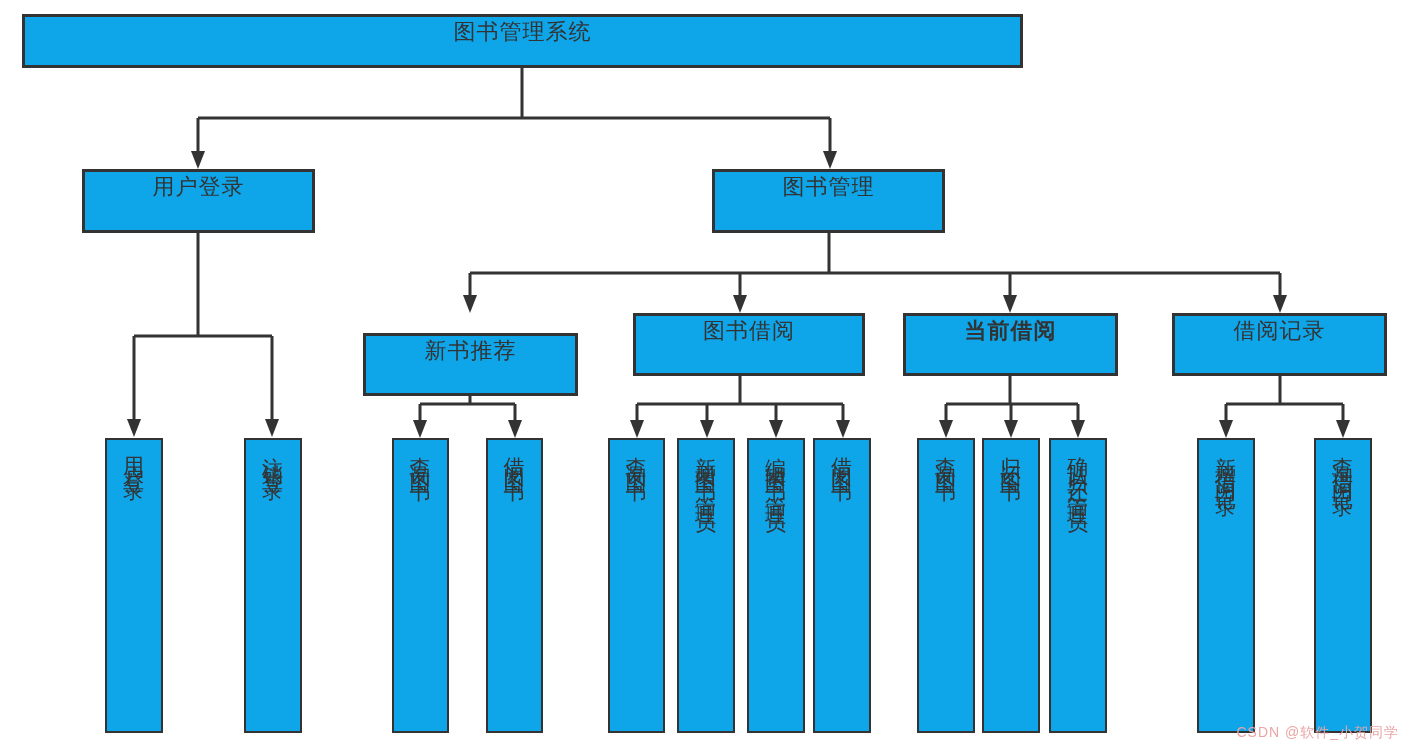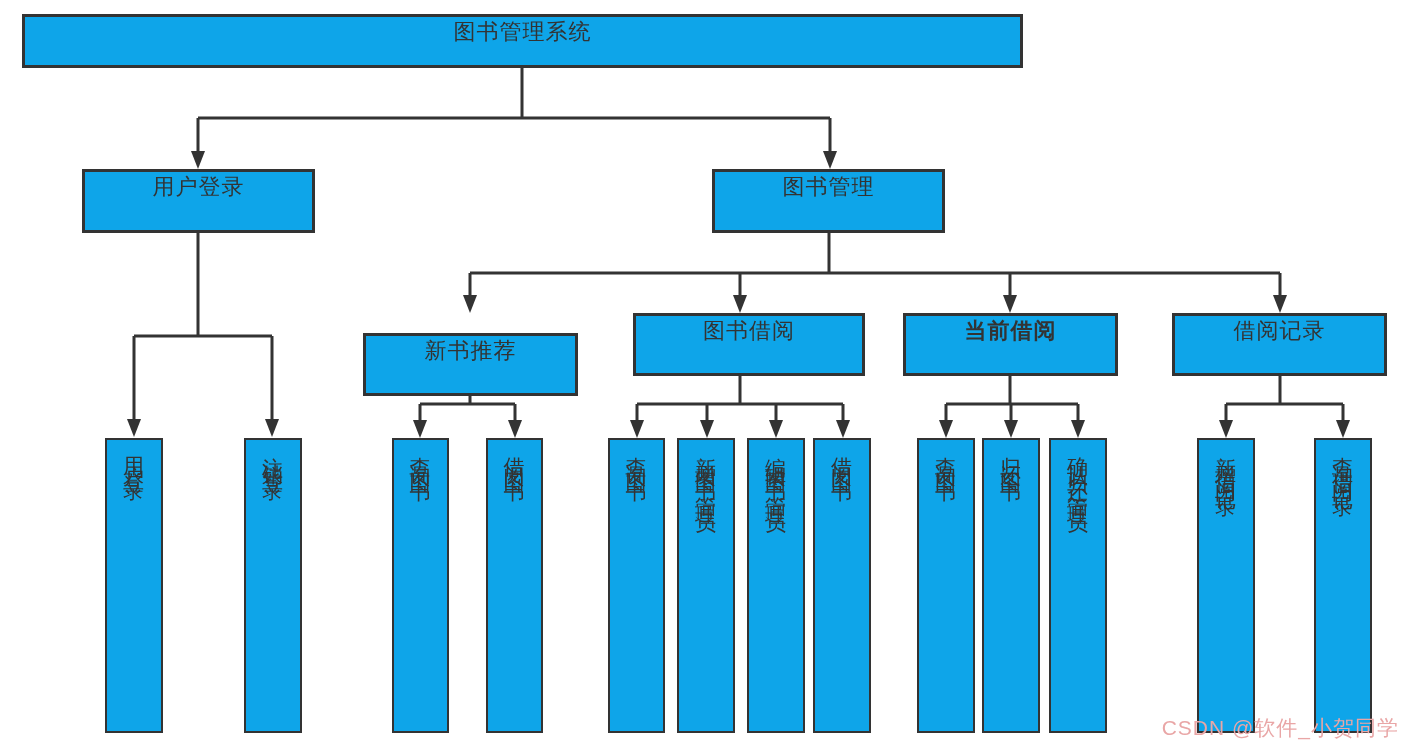--- a/index.html
+++ b/index.html
@@ -36,21 +36,21 @@
   }
   .leaf .vtext{
     writing-mode:vertical-rl;
     text-orientation:mixed;
     letter-spacing:8px;
     line-height:1.1;
   }
   .watermark{
     position:absolute;
     right:6px;bottom:5px;
-    font-size:21px;
+    font-size:14px;
     color:var(--wm);
     z-index:10;
     letter-spacing:1px;
   }
 </style>
 </head>
 <body>
 
 <div class="canvas">
 

